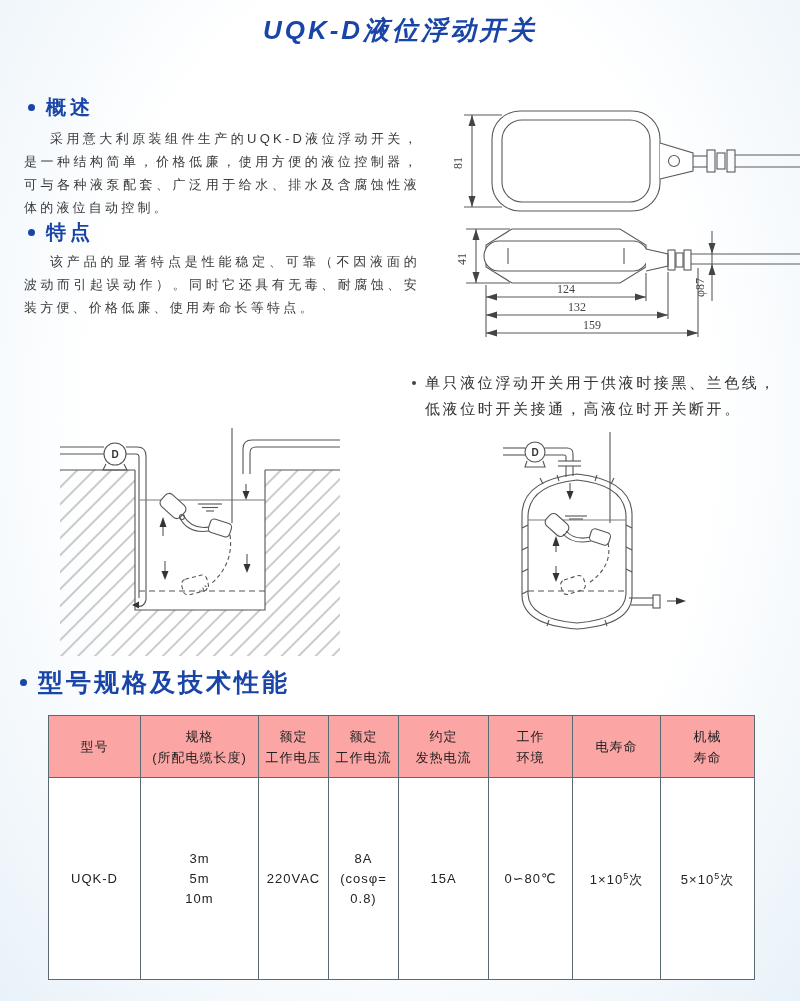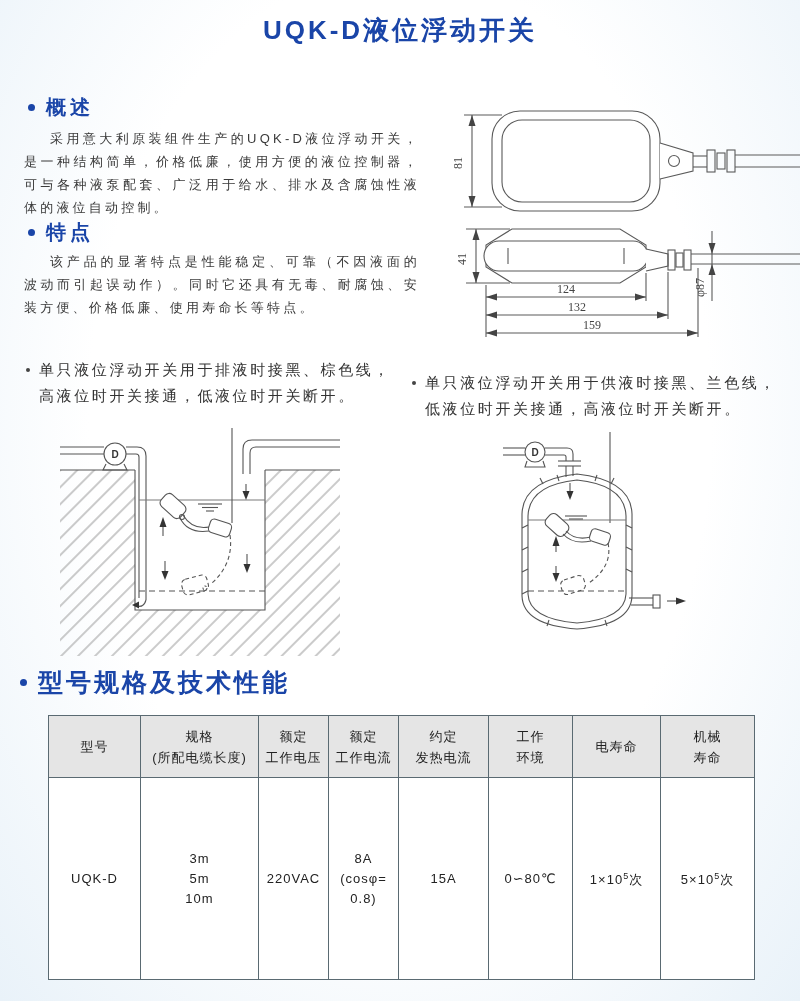--- a/index.html
+++ b/index.html
@@ -3,21 +3,21 @@
 <meta charset="utf-8">
 <style>
   html,body{margin:0;padding:0;background:#fff;}
   .page{
     position:relative;width:800px;height:1001px;overflow:hidden;
     background:radial-gradient(ellipse at 50% 42%, #ffffff 55%, #e9f2f9 100%);
     font-family:"Liberation Sans",sans-serif;color:#333;
   }
   .title{
     position:absolute;top:13px;left:0;width:100%;margin:0;text-align:center;
-    font-size:26px;font-weight:bold;letter-spacing:3px;color:#1a45a8;
+    font-size:26px;font-weight:bold;letter-spacing:3px;color:#1a45a8;font-style:italic;
   }
   .heading{
     position:absolute;display:flex;align-items:center;gap:11px;
     font-size:20px;font-weight:bold;letter-spacing:4px;color:#1a45a8;
   }
   .heading .dot{width:7px;height:7px;border-radius:50%;background:#1a45a8;}
   .heading.small{font-size:25px;letter-spacing:3px;}
   .body-par{
     position:absolute;margin:0;font-size:13px;line-height:23px;letter-spacing:3.2px;
     color:#3a3a3a;text-indent:2em;text-align:justify;
@@ -32,21 +32,21 @@
   svg text.pump{font-family:"Liberation Sans",sans-serif;font-size:10px;font-weight:bold;fill:#333;}
   table.spec{
     position:absolute;left:48px;top:715px;width:706px;height:264px;
     border-collapse:collapse;table-layout:fixed;background:#fff;
   }
   table.spec th,table.spec td{
     border:1px solid #5a6a72;text-align:center;vertical-align:middle;
     font-weight:normal;font-size:13px;letter-spacing:1px;color:#222;padding:0;
     white-space:pre-line;line-height:21px;
   }
-  table.spec thead tr{height:62px;background:#e5e5e5;}
+  table.spec thead tr{height:62px;background:#fca5a5;}
   table.spec tbody tr{height:202px;}
   table.spec td{line-height:20px;}
   sup.life{font-size:9px;}
 </style>
 </head>
 <body>
 
 <div class="page">
 
   <h1 class="title">UQK-D液位浮动开关</h1>
@@ -56,24 +56,20 @@
     <span>概述</span>
   </div>
   <p class="body-par" style="left:24px;top:127px;width:396px;">采用意大利原装组件生产的UQK-D液位浮动开关，是一种结构简单，价格低廉，使用方便的液位控制器，可与各种液泵配套、广泛用于给水、排水及含腐蚀性液体的液位自动控制。</p>
 
   <div class="heading" style="left:28px;top:219px;">
     <span class="dot"></span>
     <span>特点</span>
   </div>
   <p class="body-par" style="left:24px;top:250px;width:396px;">该产品的显著特点是性能稳定、可靠（不因液面的波动而引起误动作）。同时它还具有无毒、耐腐蚀、安装方便、价格低廉、使用寿命长等特点。</p>
 
-  <div class="note" style="left:26px;top:357px;width:374px;">
-    <span class="ndot"></span>
-    <span>单只液位浮动开关用于排液时接黑、棕色线，高液位时开关接通，低液位时开关断开。</span>
-  </div>
   <div class="note" style="left:412px;top:370px;width:374px;">
     <span class="ndot"></span>
     <span>单只液位浮动开关用于供液时接黑、兰色线，低液位时开关接通，高液位时开关断开。</span>
   </div>
 
   <svg class="diagram" style="left:450px;top:103px;" width="350" height="112" viewBox="0 0 350 112">
     <g stroke="#5a5a5a" stroke-width="1.1" fill="none">
       <line x1="14" y1="12" x2="52" y2="12"></line>
       <line x1="14" y1="104" x2="52" y2="104"></line>
       <line x1="22" y1="12" x2="22" y2="104"></line>

